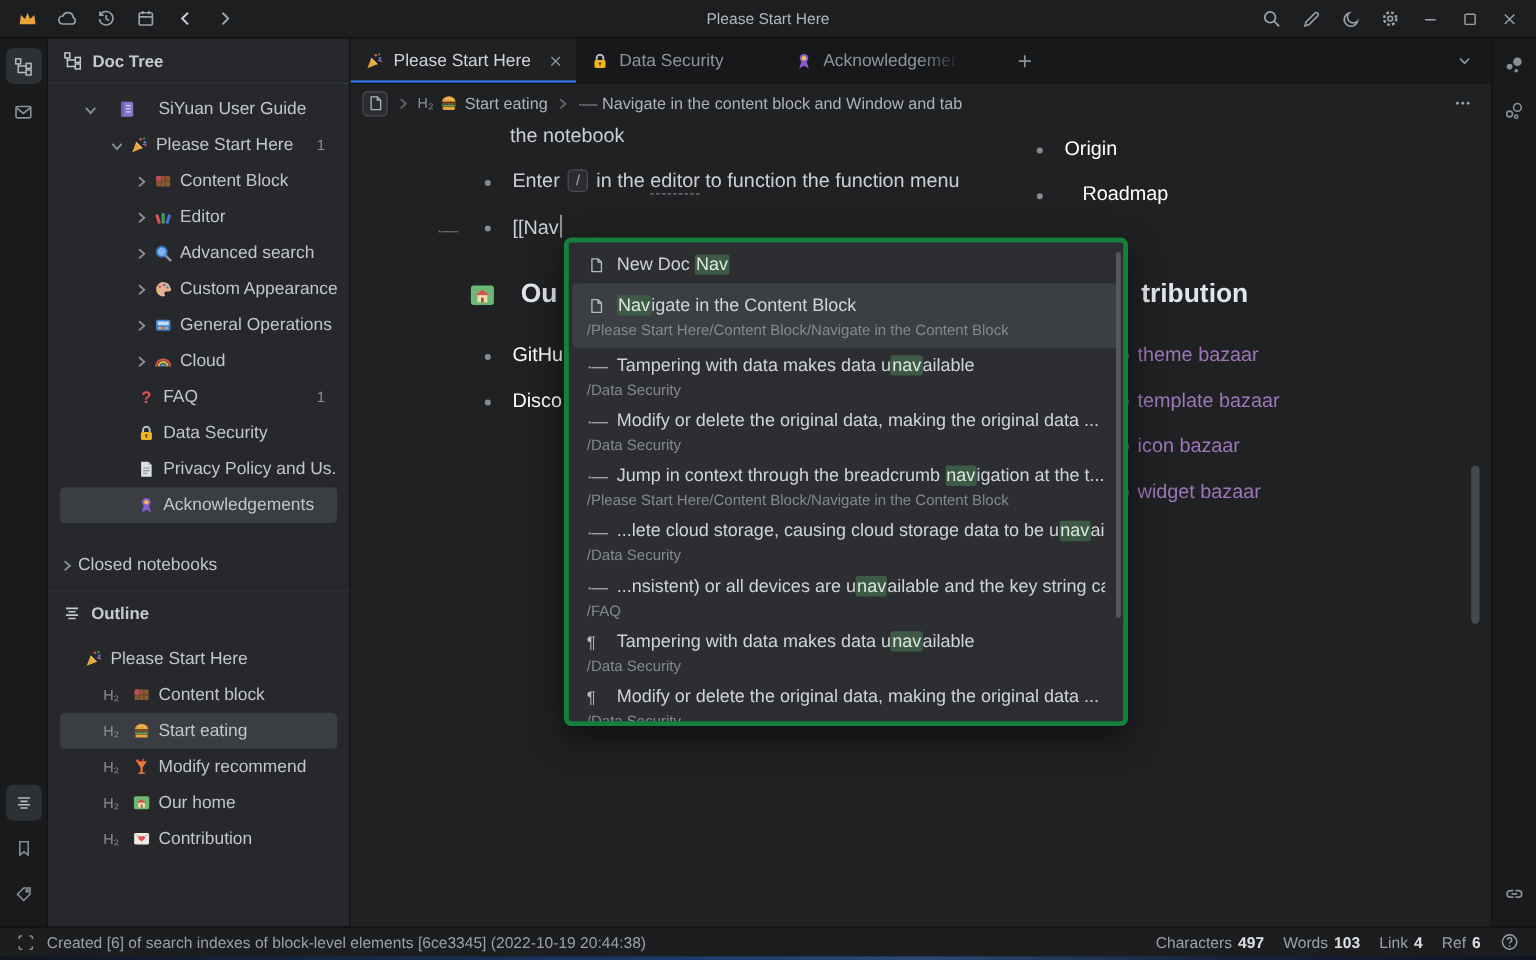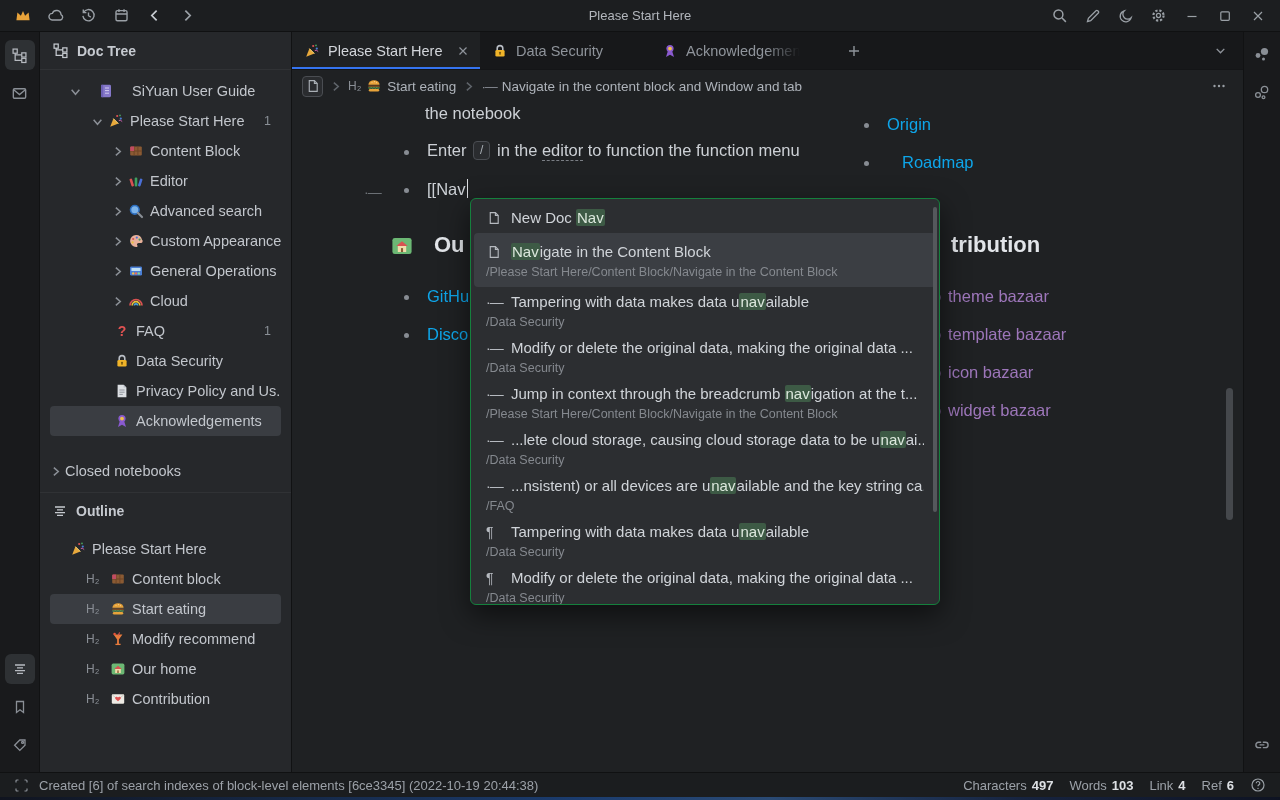--- a/index.html
+++ b/index.html
@@ -55,32 +55,32 @@
   .crumbs { height:32px; display:flex; align-items:center; gap:7px; padding:0 10px; font-size:13.5px; color:#aeb3ba; }
   .crumb-doc { width:21px; height:21px; border:1px solid #4a4d52; border-radius:4px; background:#2a2c2f; display:flex; align-items:center; justify-content:center; color:#aab0b6; cursor:pointer; }
   .crumb-sep { color:#5f646a; }
   .crumb-tag { color:#8a8f96; font-size:12px; }
   .crumb-glyph { color:#8a8f96; font-size:13px; letter-spacing:-1px; }
   .crumb-more { margin-left:auto; width:28px; display:flex; justify-content:center; color:#9aa0a6; cursor:pointer; }
 
   .content { position:relative; height:670px; overflow:hidden; font-size:16.5px; color:#ccd0d5; }
   .abs { position:absolute; white-space:nowrap; }
   .bullet { position:absolute; width:5px; height:5px; border-radius:50%; background:#878c93; }
-  .link { color:#0ea5e9; cursor:pointer; }
+  .link { color:#ffffff; cursor:pointer; }
   .plink { color:#9d76ba; cursor:pointer; }
   .h2t { font-size:22px; font-weight:bold; color:#e2e5e9; }
   .kbd { display:inline-block; border:1px solid #4a4d52; background:#2a2c2f; border-radius:4px; padding:0 6px; font-size:12px; line-height:17px; color:#aab0b6; vertical-align:2px; margin:0 2px; }
   .refword { border-bottom:1px dashed #7a7e84; padding-bottom:1px; }
   .caret { display:inline-block; width:1.5px; height:19px; background:#dadce0; vertical-align:-3px; margin-left:1px; }
   .gutter { color:#6b7075; font-size:14px; letter-spacing:-1px; }
   .vscroll { position:absolute; width:7px; border-radius:4px; background:#45484c; }
 
   
   .popup { position:absolute; left:470px; top:198px; width:470px; height:407px; background:#2c2e31;
-           border:1px solid #15803d; border-radius:6px; box-shadow:0 10px 28px rgba(0,0,0,.55);
+           border:4px solid #15803d; border-radius:6px; box-shadow:0 10px 28px rgba(0,0,0,.55);
            overflow:hidden; z-index:40; padding:4px 0; }
   .pitem { padding:4px 12px 0; margin:0 3px; border-radius:4px; overflow:hidden; }
   .pitem.one { height:30px; }
   .pitem.two { height:46px; }
   .pitem.sel { height:54px; background:#3b3e43; padding-top:8px; }
   .ptitle { font-size:15px; color:#d0d4d9; display:flex; align-items:center; gap:9px; white-space:nowrap; overflow:hidden; line-height:22px; }
   .pic { color:#b6bac0; width:16px; }
   .pglyph { color:#b6bac0; font-size:14px; width:16px; flex:none; letter-spacing:-1px; }
   .ppath { font-size:12.5px; color:#85898f; white-space:nowrap; overflow:hidden; line-height:17px; margin-top:1px; }
   mark { background:#3d5a45; color:#dce8dd; border-radius:2px; padding:0 1px; }

